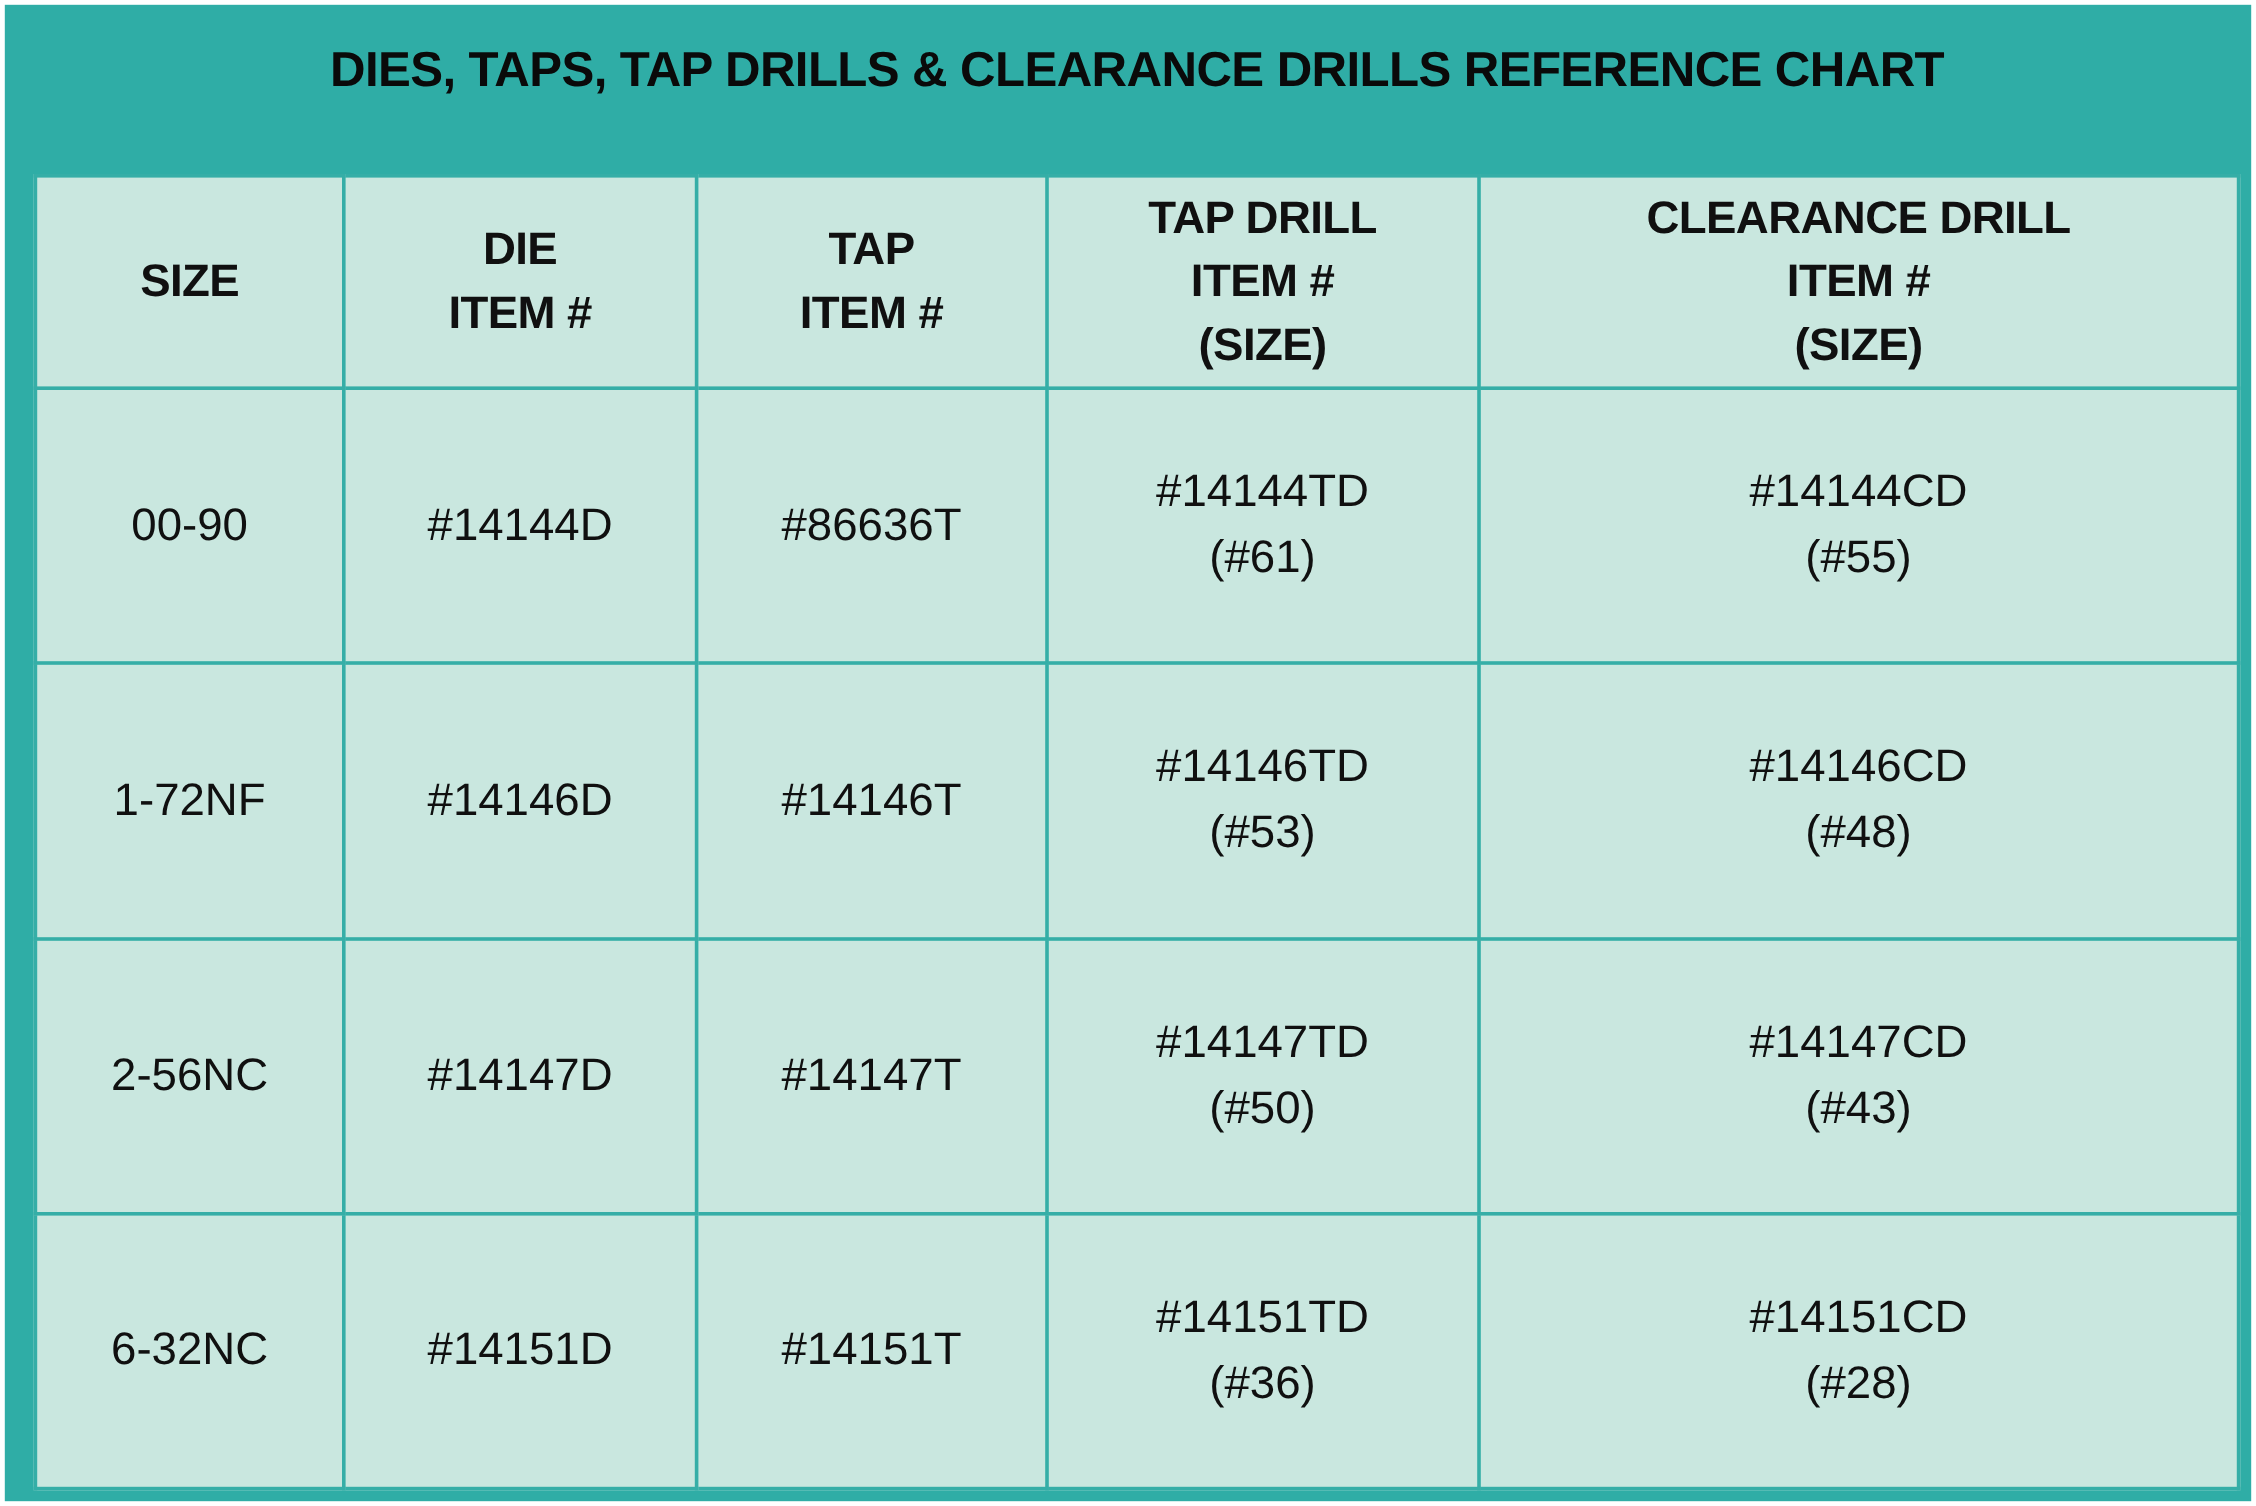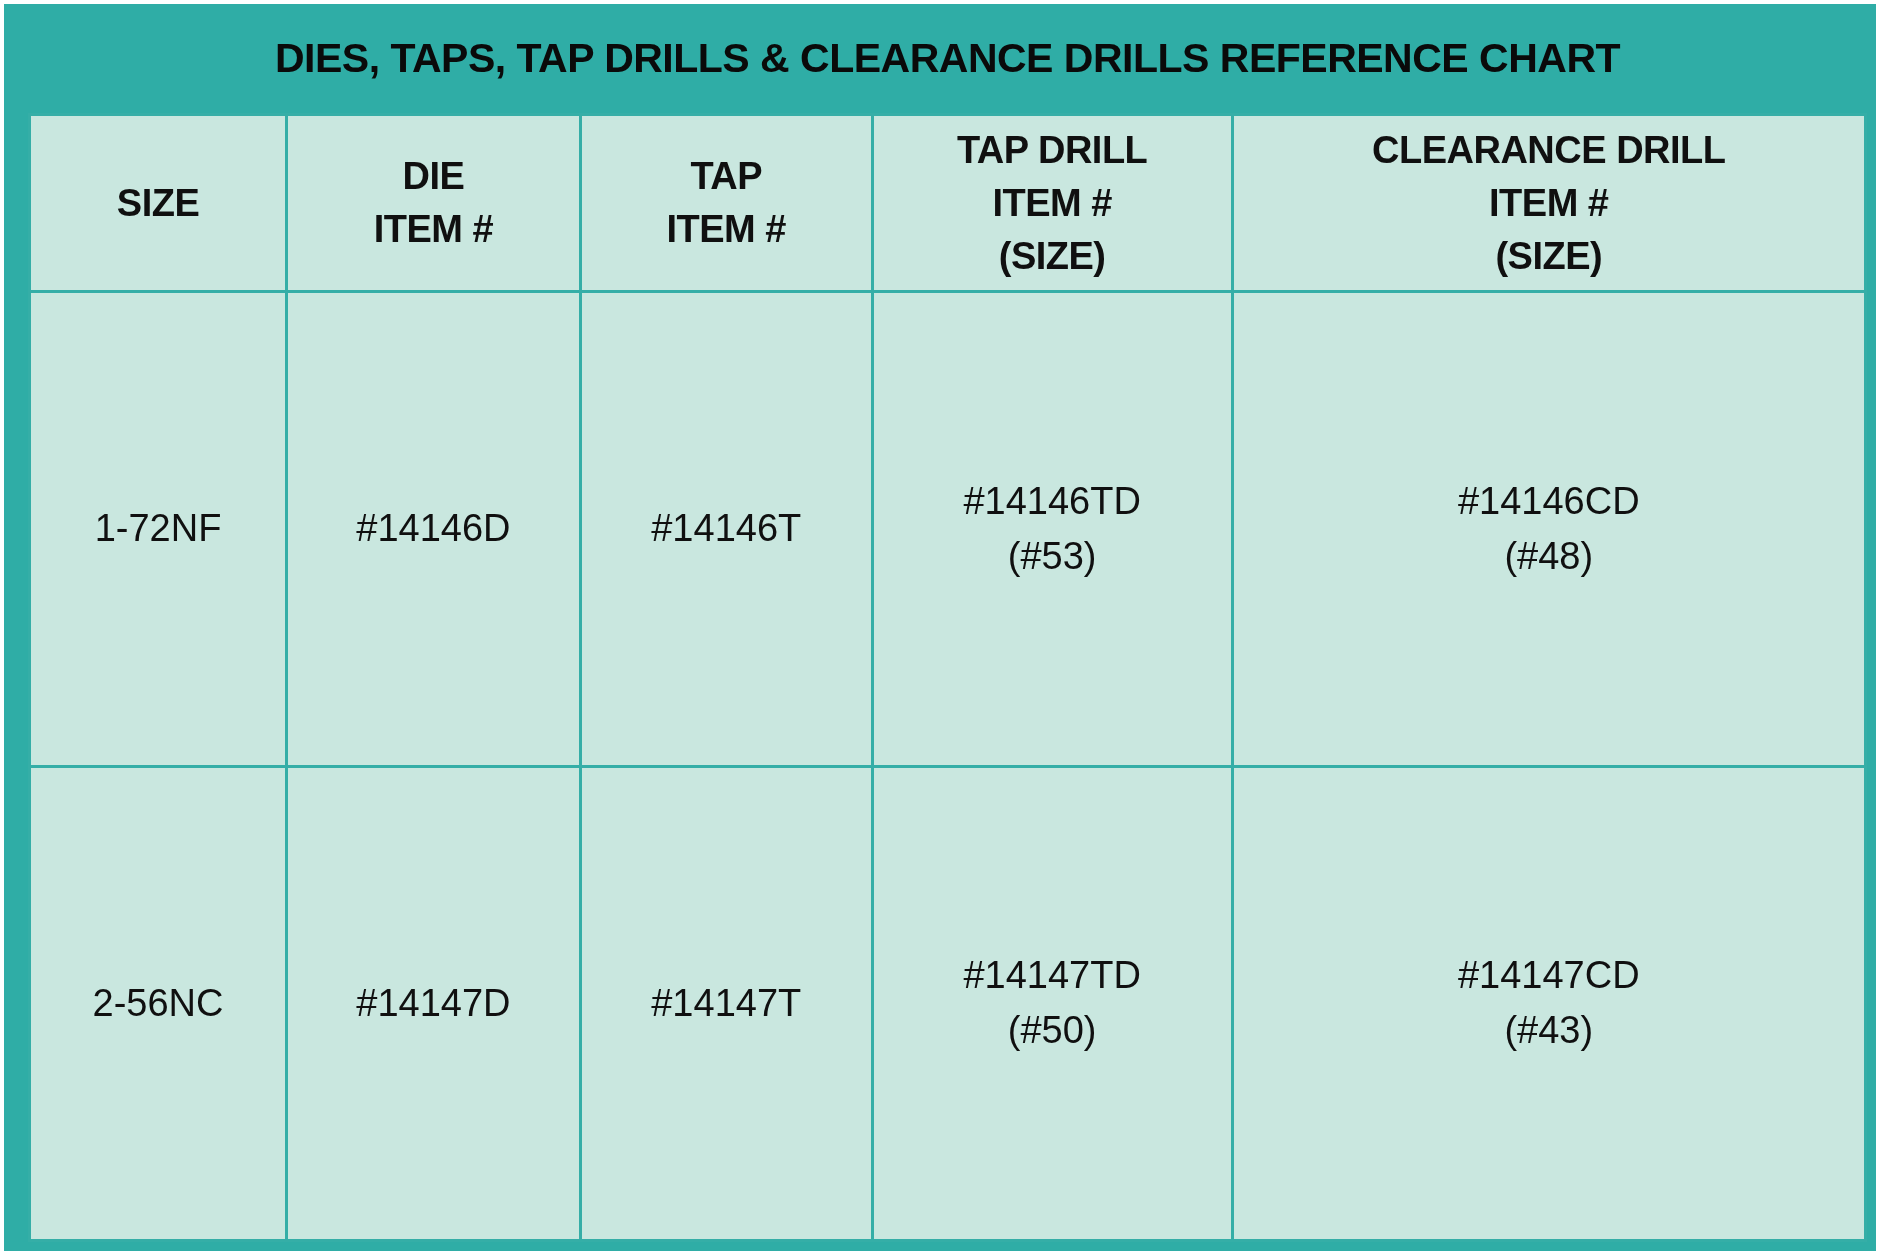--- a/index.html
+++ b/index.html
@@ -15,20 +15,21 @@
     background:var(--page);
     box-sizing:border-box;
     padding:4px;
   }
   .frame{
     width:100%;height:100%;
     background:var(--teal);
     box-sizing:border-box;
     display:flex;flex-direction:column;
     padding:0 9px 9px 24px;
+    gap:32px;
   }
   .title-band{
     flex:0 0 109px;
     display:flex;align-items:center;justify-content:center;
   }
   .title{
     font-family:"Liberation Sans",sans-serif;
     font-weight:bold;
     font-size:41px;
     letter-spacing:-0.5px;
@@ -100,20 +101,39 @@
             <div class="cell-line">(SIZE)</div>
           </th>
           <th>
             <div class="cell-line">CLEARANCE DRILL</div>
             <div class="cell-line">ITEM #</div>
             <div class="cell-line">(SIZE)</div>
           </th>
         </tr>
       </thead>
       <tbody id="table-body">
+  <tr>
+    <td>
+              <div class="cell-line">00-90</div>
+            </td>
+    <td>
+              <div class="cell-line">#14144D</div>
+            </td>
+    <td>
+              <div class="cell-line">#86636T</div>
+            </td>
+    <td>
+              <div class="cell-line">#14144TD</div>
+              <div class="cell-line">(#61)</div>
+            </td>
+    <td>
+              <div class="cell-line">#14144CD</div>
+              <div class="cell-line">(#55)</div>
+            </td>
+  </tr>
 
 
   <tr>
     <td>
               <div class="cell-line">1-72NF</div>
             </td>
     <td>
               <div class="cell-line">#14146D</div>
             </td>
     <td>
@@ -144,18 +164,37 @@
               <div class="cell-line">(#50)</div>
             </td>
     <td>
               <div class="cell-line">#14147CD</div>
               <div class="cell-line">(#43)</div>
             </td>
   </tr>
 
 
 
+  <tr>
+    <td>
+              <div class="cell-line">6-32NC</div>
+            </td>
+    <td>
+              <div class="cell-line">#14151D</div>
+            </td>
+    <td>
+              <div class="cell-line">#14151T</div>
+            </td>
+    <td>
+              <div class="cell-line">#14151TD</div>
+              <div class="cell-line">(#36)</div>
+            </td>
+    <td>
+              <div class="cell-line">#14151CD</div>
+              <div class="cell-line">(#28)</div>
+            </td>
+  </tr>
 
 </tbody>
     </table>
 
   </div>
 </div>
 
 </body></html>

